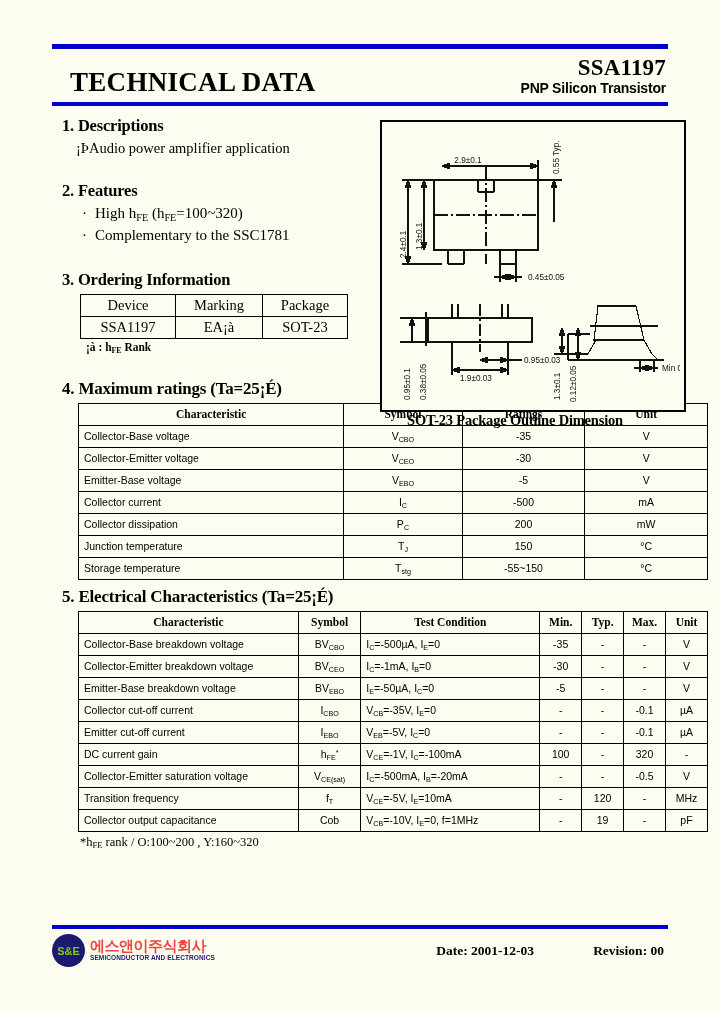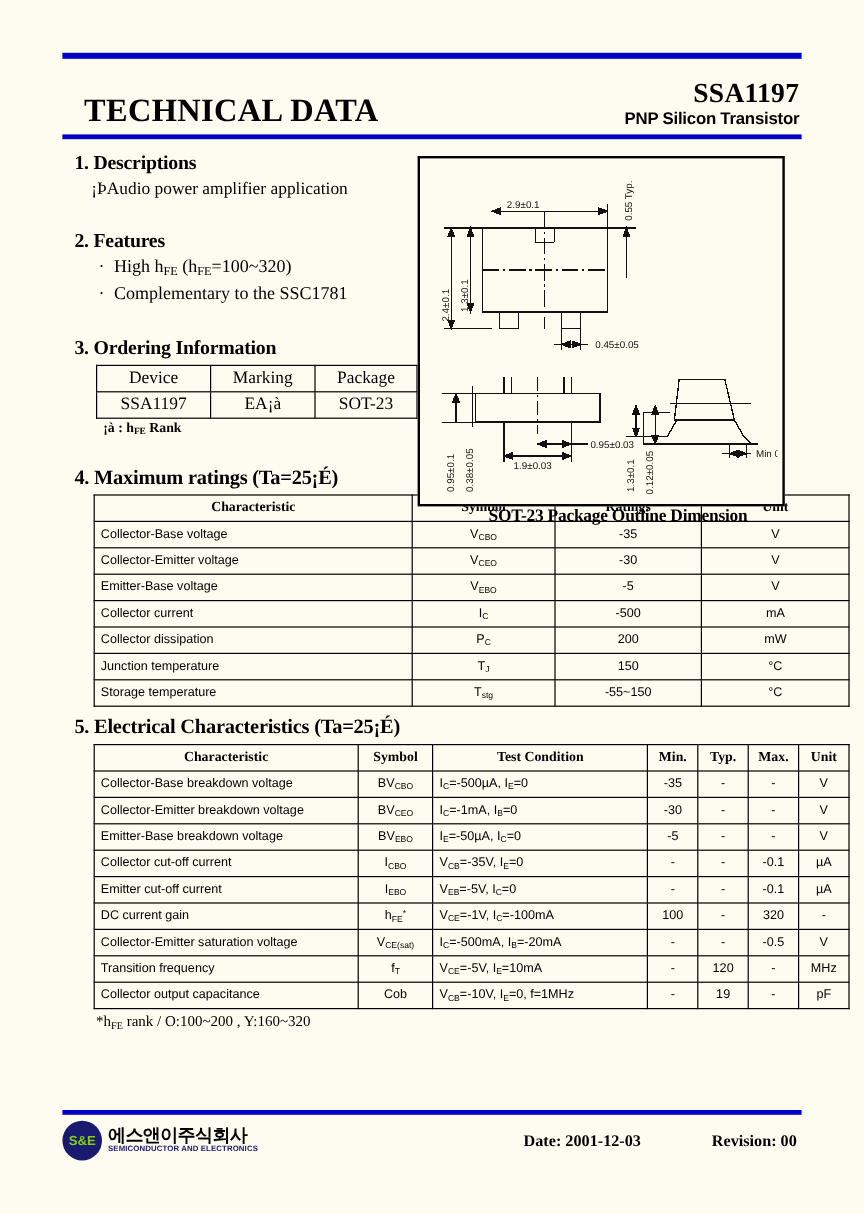--- a/index.html
+++ b/index.html
@@ -11,21 +11,21 @@
     overflow:hidden;
     position:relative;
   }
   .page{position:absolute;left:0;top:0;width:720px;height:1012px;}
 
   
   .rule{background:#0000c8;height:5px;margin:0 52px;}
   .rule.top{margin-top:44px;}
   .rule.bot{height:4px;margin-top:2px;}
   .hdr{display:flex;align-items:flex-end;justify-content:space-between;
-       margin:0 52px;padding:16px 2px 4px 18px;}
+       margin:0 52px;padding:6px 2px 4px 18px;}
   .hdr-left{font-size:27px;font-weight:bold;letter-spacing:.3px;line-height:1;}
   .hdr-right{text-align:right;line-height:1.12;}
   .part{font-size:23px;font-weight:bold;letter-spacing:.2px;}
   .subtitle{font-size:14px;font-weight:bold;font-family:"Liberation Sans",sans-serif;
             letter-spacing:-.2px;}
 
   
   .content{position:relative;margin:10px 52px 0 52px;}
   .left-col{width:300px;}
   h2.sec{font-size:16.5px;font-weight:bold;margin:0 0 4px 10px;letter-spacing:-.2px;}
@@ -40,21 +40,21 @@
   table{border-collapse:collapse;}
   .ord{margin-left:28px;}
   .ord td{border:1.4px solid #000;text-align:center;font-size:14.5px;
           padding:1px 0;height:19px;}
   .ord td.c1{width:94px;}
   .ord td.c2{width:86px;}
   .ord td.c3{width:84px;}
   .note{font-size:11.5px;font-weight:bold;margin:2px 0 0 34px;}
 
   
-  .pkg-box{position:absolute;left:296px;top:4px;width:302px;height:288px;
+  .pkg-box{position:absolute;left:328px;top:4px;width:302px;height:288px;
            border:2.2px solid #000;background:#fdfcf0;}
   .pkg-cap{position:absolute;left:300px;top:296px;width:326px;text-align:center;
            font-size:14.5px;font-weight:bold;letter-spacing:-.2px;}
   .pkg-box svg{display:block;}
 
   
   .dt{width:630px;margin-left:26px;border-collapse:collapse;}
   .dt th,.dt td{border:1.3px solid #000;}
   .dt th{font-size:11.5px;font-weight:bold;text-align:center;height:19px;
          font-family:"Liberation Serif",serif;}
@@ -75,21 +75,21 @@
   
   .foot-rule{position:absolute;left:52px;top:925px;width:616px;height:4px;background:#0000c8;}
   .foot{position:absolute;left:52px;top:934px;width:616px;
         display:flex;align-items:center;}
   .logo{display:flex;align-items:center;}
   .logo-badge{width:33px;height:33px;border-radius:50%;background:#1a1a70;
               color:#84cc16;font-size:11px;font-weight:bold;
               font-family:"Liberation Sans",sans-serif;
               display:flex;align-items:center;justify-content:center;}
   .logo-txt{margin-left:5px;line-height:1.05;}
-  .logo-kr{font-size:15px;font-weight:bold;color:#000000;
+  .logo-kr{font-size:15px;font-weight:bold;color:#ef4444;
            font-family:"DejaVu Sans",sans-serif;letter-spacing:-.5px;}
   .logo-en{font-size:6.5px;font-weight:bold;color:#1a1a70;
            font-family:"Liberation Sans",sans-serif;letter-spacing:.1px;}
   .foot-right{margin-left:auto;display:flex;gap:59px;padding-right:4px;}
   .foot-right span{font-size:13.5px;font-weight:bold;}
 </style>
 </head>
 <body>
 
 <div class="page">

